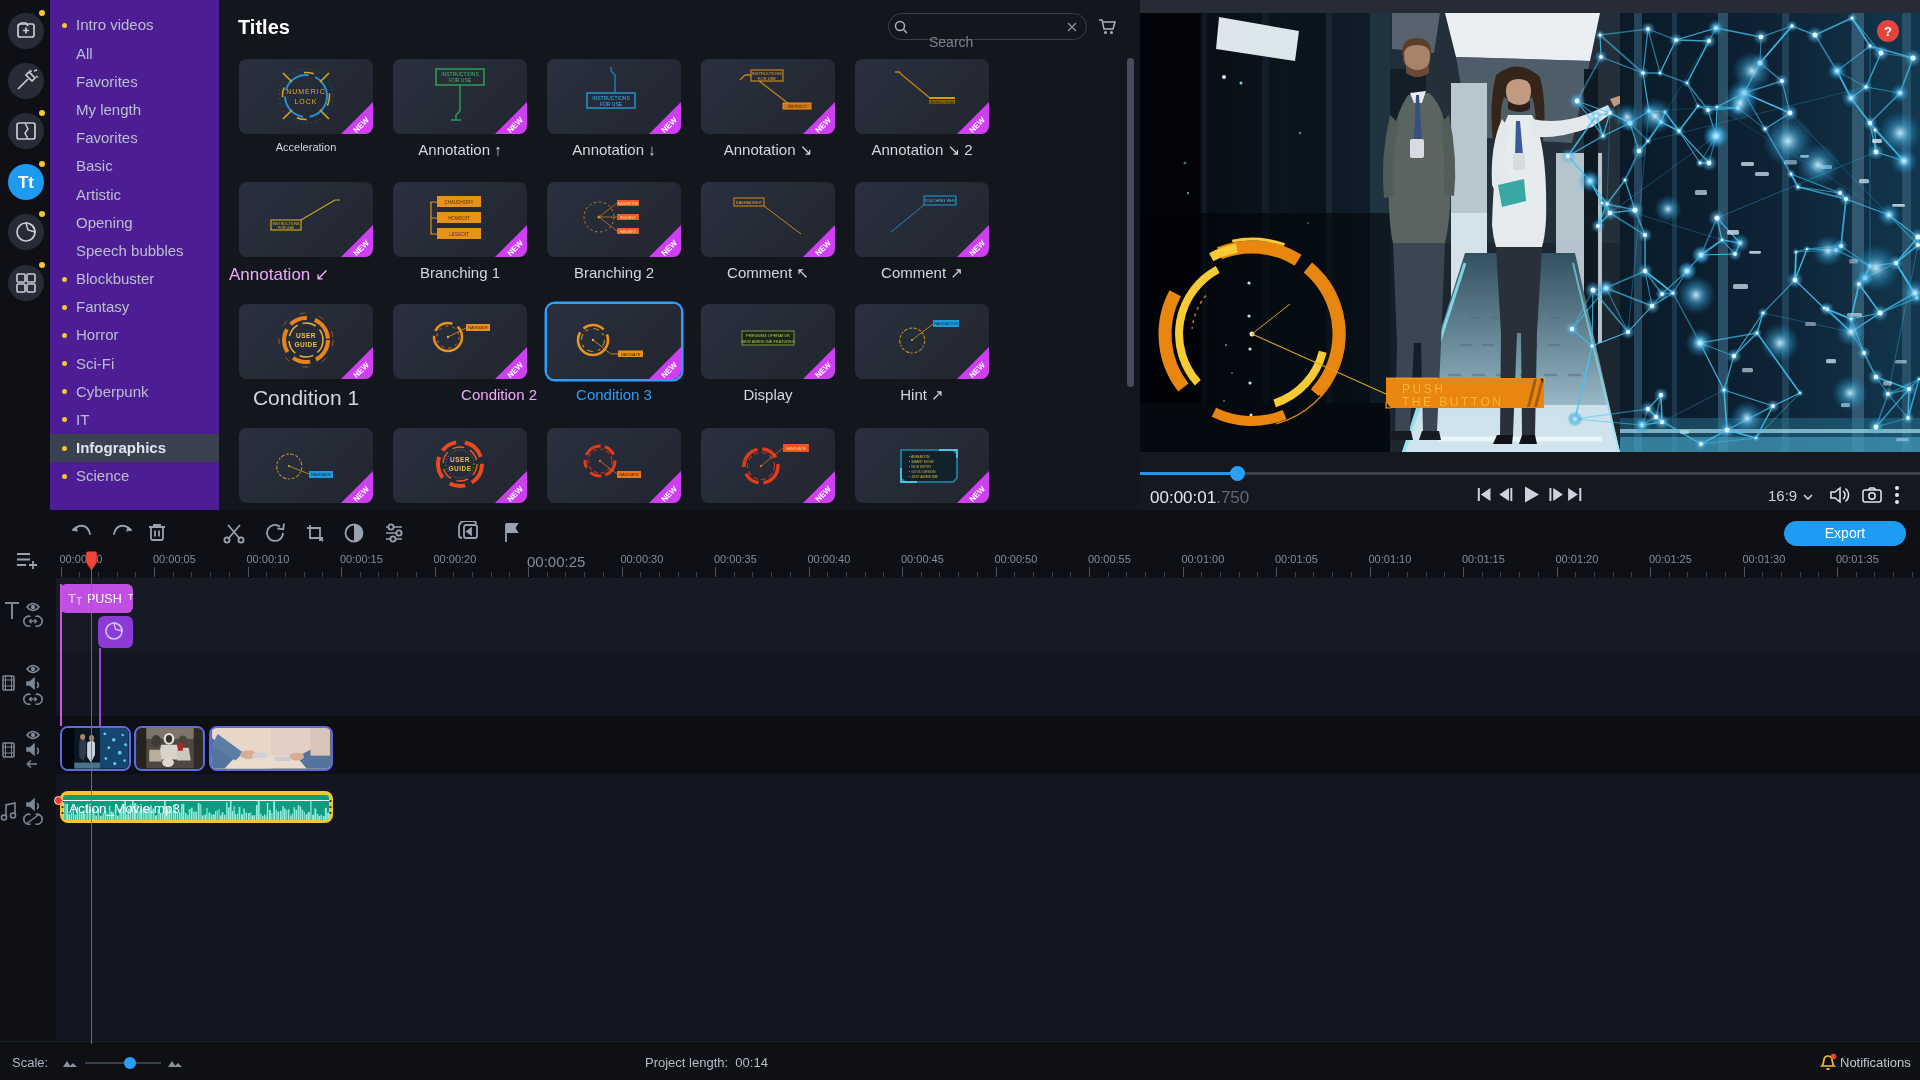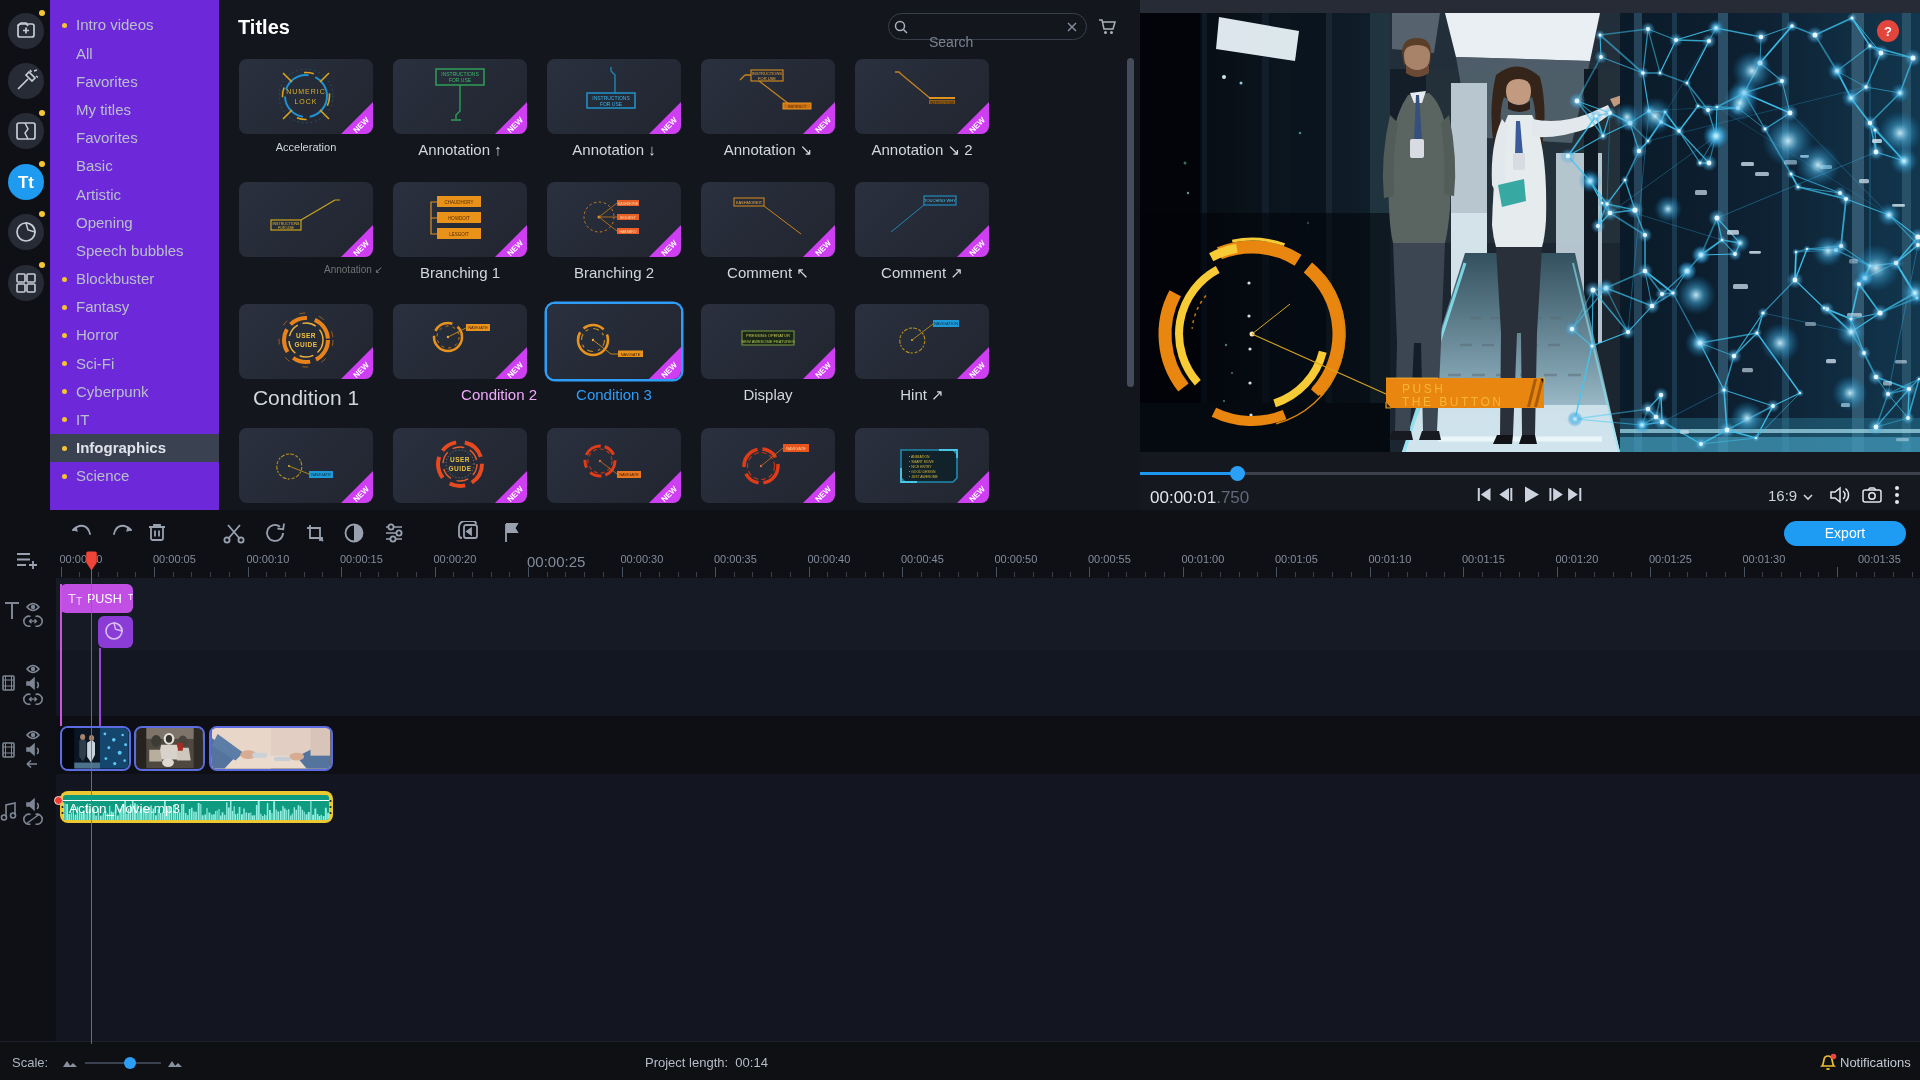--- a/index.html
+++ b/index.html
@@ -37,27 +37,27 @@
   </svg>
 <div style="position:absolute;left:39px;top:211px;width:6px;height:6px;border-radius:50%;background:#f5c533;"></div>
 <div style="position:absolute;left:8px;top:265px;width:36px;height:36px;border-radius:50%;background:#262b36;"></div>
 <svg style="position:absolute;left:8px;top:265px;" width="36" height="36" viewBox="0 0 36 36">
     <rect x="9" y="9" width="8" height="8" rx="1" fill="none" stroke="#c7ccd6" stroke-width="1.6"></rect>
     <rect x="19" y="9" width="8" height="8" rx="1" fill="none" stroke="#c7ccd6" stroke-width="1.6"></rect>
     <rect x="9" y="19" width="8" height="8" rx="1" fill="none" stroke="#c7ccd6" stroke-width="1.6"></rect>
     <rect x="19" y="19" width="8" height="8" rx="1" fill="none" stroke="#c7ccd6" stroke-width="1.6"></rect>
   </svg>
 <div style="position:absolute;left:39px;top:262px;width:6px;height:6px;border-radius:50%;background:#f5c533;"></div>
-<div class="abs" style="left:50px;top:0;width:169px;height:510px;background:#6d28d9;overflow:hidden;">
+<div class="abs" style="left:50px;top:0;width:169px;height:510px;background:#4c1d95;overflow:hidden;">
 <div style="position:relative;width:169px;height:510px;">
       <div style="position:absolute;left:12px;top:23px;width:5px;height:5px;border-radius:50%;background:#f5c533;"></div>
 <div style="position:absolute;left:26px;top:16px;font-size:15px;font-weight:400;color:#b9c0cc;white-space:nowrap;">Intro videos</div>
 <div style="position:absolute;left:26px;top:45px;font-size:15px;font-weight:400;color:#b9c0cc;white-space:nowrap;">All</div>
 <div style="position:absolute;left:26px;top:73px;font-size:15px;font-weight:400;color:#b9c0cc;white-space:nowrap;">Favorites</div>
-<div style="position:absolute;left:26px;top:101px;font-size:15px;font-weight:400;color:#b9c0cc;white-space:nowrap;">My titles</div>
+<div style="position:absolute;left:26px;top:101px;font-size:15px;font-weight:400;color:#b9c0cc;white-space:nowrap;">My length</div>
 <div style="position:absolute;left:26px;top:129px;font-size:15px;font-weight:400;color:#b9c0cc;white-space:nowrap;">Favorites</div>
 <div style="position:absolute;left:26px;top:157px;font-size:15px;font-weight:400;color:#b9c0cc;white-space:nowrap;">Basic</div>
 <div style="position:absolute;left:26px;top:186px;font-size:15px;font-weight:400;color:#b9c0cc;white-space:nowrap;">Artistic</div>
 <div style="position:absolute;left:26px;top:214px;font-size:15px;font-weight:400;color:#b9c0cc;white-space:nowrap;">Opening</div>
 <div style="position:absolute;left:26px;top:242px;font-size:15px;font-weight:400;color:#b9c0cc;white-space:nowrap;">Speech bubbles</div>
 <div style="position:absolute;left:12px;top:277px;width:5px;height:5px;border-radius:50%;background:#f5c533;"></div>
 <div style="position:absolute;left:26px;top:270px;font-size:15px;font-weight:400;color:#b9c0cc;white-space:nowrap;">Blockbuster</div>
 <div style="position:absolute;left:12px;top:305px;width:5px;height:5px;border-radius:50%;background:#f5c533;"></div>
 <div style="position:absolute;left:26px;top:298px;font-size:15px;font-weight:400;color:#b9c0cc;white-space:nowrap;">Fantasy</div>
 <div style="position:absolute;left:12px;top:333px;width:5px;height:5px;border-radius:50%;background:#f5c533;"></div>
@@ -171,21 +171,21 @@
             <g>
 <rect x="32" y="38" width="30" height="10" fill="none" stroke="#c8a51d" stroke-width="1.2"></rect>
 <text x="47" y="42.5" fill="#e0bc3c" font-size="3.6" text-anchor="middle">INSTRUCTIONS</text>
 <text x="47" y="46.5" fill="#e0bc3c" font-size="3.6" text-anchor="middle">FOR USE</text>
 <path d="M62 38 L96 18 M96 18 L101 18" stroke="#c8a51d" stroke-width="1.2" fill="none"></path>
 </g>
             <path d="M134 43 L134 75 L102 75 Z" fill="#cf3ff2"></path>
             <text x="124" y="68" fill="#fff" font-size="8" font-weight="bold" transform="rotate(-45 124 68)" text-anchor="middle" font-family="Liberation Sans">NEW</text>
           </svg>
 </div>
-<div style="position:absolute;left:229px;top:264px;width:154px;text-align:right;font-size:10px;color:#737373;">Annotation ↙</div>
+<div style="position:absolute;left:229px;top:264px;width:154px;text-align:left;font-size:17px;color:#f0abfc;">Annotation ↙</div>
 <div style="position:absolute;left:393px;top:182px;width:134px;height:75px;border-radius:8px;overflow:hidden;background:linear-gradient(135deg,#2b303f 0%,#262b38 45%,#21252f 100%);">
 <svg width="134" height="75" viewBox="0 0 134 75" style="position:absolute;left:0;top:0;" font-family="Liberation Sans, sans-serif">
             <g>
 <path d="M44 20 L38 20 L38 52 L44 52 M38 36 L44 36" stroke="#e0941e" stroke-width="1.2" fill="none"></path>
 <rect x="44" y="14" width="44" height="11" fill="#e8921a"></rect>
 <rect x="44" y="30" width="44" height="11" fill="#e8921a"></rect>
 <rect x="44" y="46" width="44" height="11" fill="#e8921a"></rect>
 <text x="66" y="21.5" fill="#5a2d00" font-size="4.5" text-anchor="middle">CHAUDHORY</text>
 <text x="66" y="37.5" fill="#5a2d00" font-size="4.5" text-anchor="middle">HOWDOIT</text>
 <text x="66" y="53.5" fill="#5a2d00" font-size="4.5" text-anchor="middle">LESGOIT</text>
@@ -1252,21 +1252,21 @@
 <div style="position:absolute;left:1687.4px;top:572px;width:1px;height:5px;background:#39404e;"></div>
 <div style="position:absolute;left:1706.1px;top:572px;width:1px;height:5px;background:#39404e;"></div>
 <div style="position:absolute;left:1724.8px;top:572px;width:1px;height:5px;background:#39404e;"></div>
 <div style="position:absolute;left:1743.5px;top:567px;width:1px;height:10px;background:#4a5261;"></div>
 <div style="position:absolute;left:1742.5px;top:553px;font-size:11px;color:#848c9a;">00:01:30</div>
 <div style="position:absolute;left:1762.2px;top:572px;width:1px;height:5px;background:#39404e;"></div>
 <div style="position:absolute;left:1780.9px;top:572px;width:1px;height:5px;background:#39404e;"></div>
 <div style="position:absolute;left:1799.6px;top:572px;width:1px;height:5px;background:#39404e;"></div>
 <div style="position:absolute;left:1818.3px;top:572px;width:1px;height:5px;background:#39404e;"></div>
 <div style="position:absolute;left:1837.0px;top:567px;width:1px;height:10px;background:#4a5261;"></div>
-<div style="position:absolute;left:1836.0px;top:553px;font-size:11px;color:#848c9a;margin-left:22px;">00:01:35</div>
+<div style="position:absolute;left:1836.0px;top:553px;font-size:11px;color:#848c9a;">00:01:35</div>
 <div style="position:absolute;left:1855.7px;top:572px;width:1px;height:5px;background:#39404e;"></div>
 <div style="position:absolute;left:1874.4px;top:572px;width:1px;height:5px;background:#39404e;"></div>
 <div style="position:absolute;left:1893.1px;top:572px;width:1px;height:5px;background:#39404e;"></div>
 <div style="position:absolute;left:1911.8px;top:572px;width:1px;height:5px;background:#39404e;"></div>
 
 <svg class="abs" style="left:0;top:595px;" width="50" height="40" viewBox="0 0 50 40" fill="none" stroke="#7e8694" stroke-width="1.6">
 <path d="M5 8 h14 M12 8 v16" stroke-width="2"></path>
 <path d="M27 12 q6 -7 12 0 q-6 7 -12 0 z"></path>
     <circle cx="33" cy="12" r="1.4" fill="#7e8694"></circle>
 <path d="M30.5 21.5 a5 5 0 1 0 0 9.4 M35.5 21.5 a5 5 0 1 1 0 9.4"></path>

